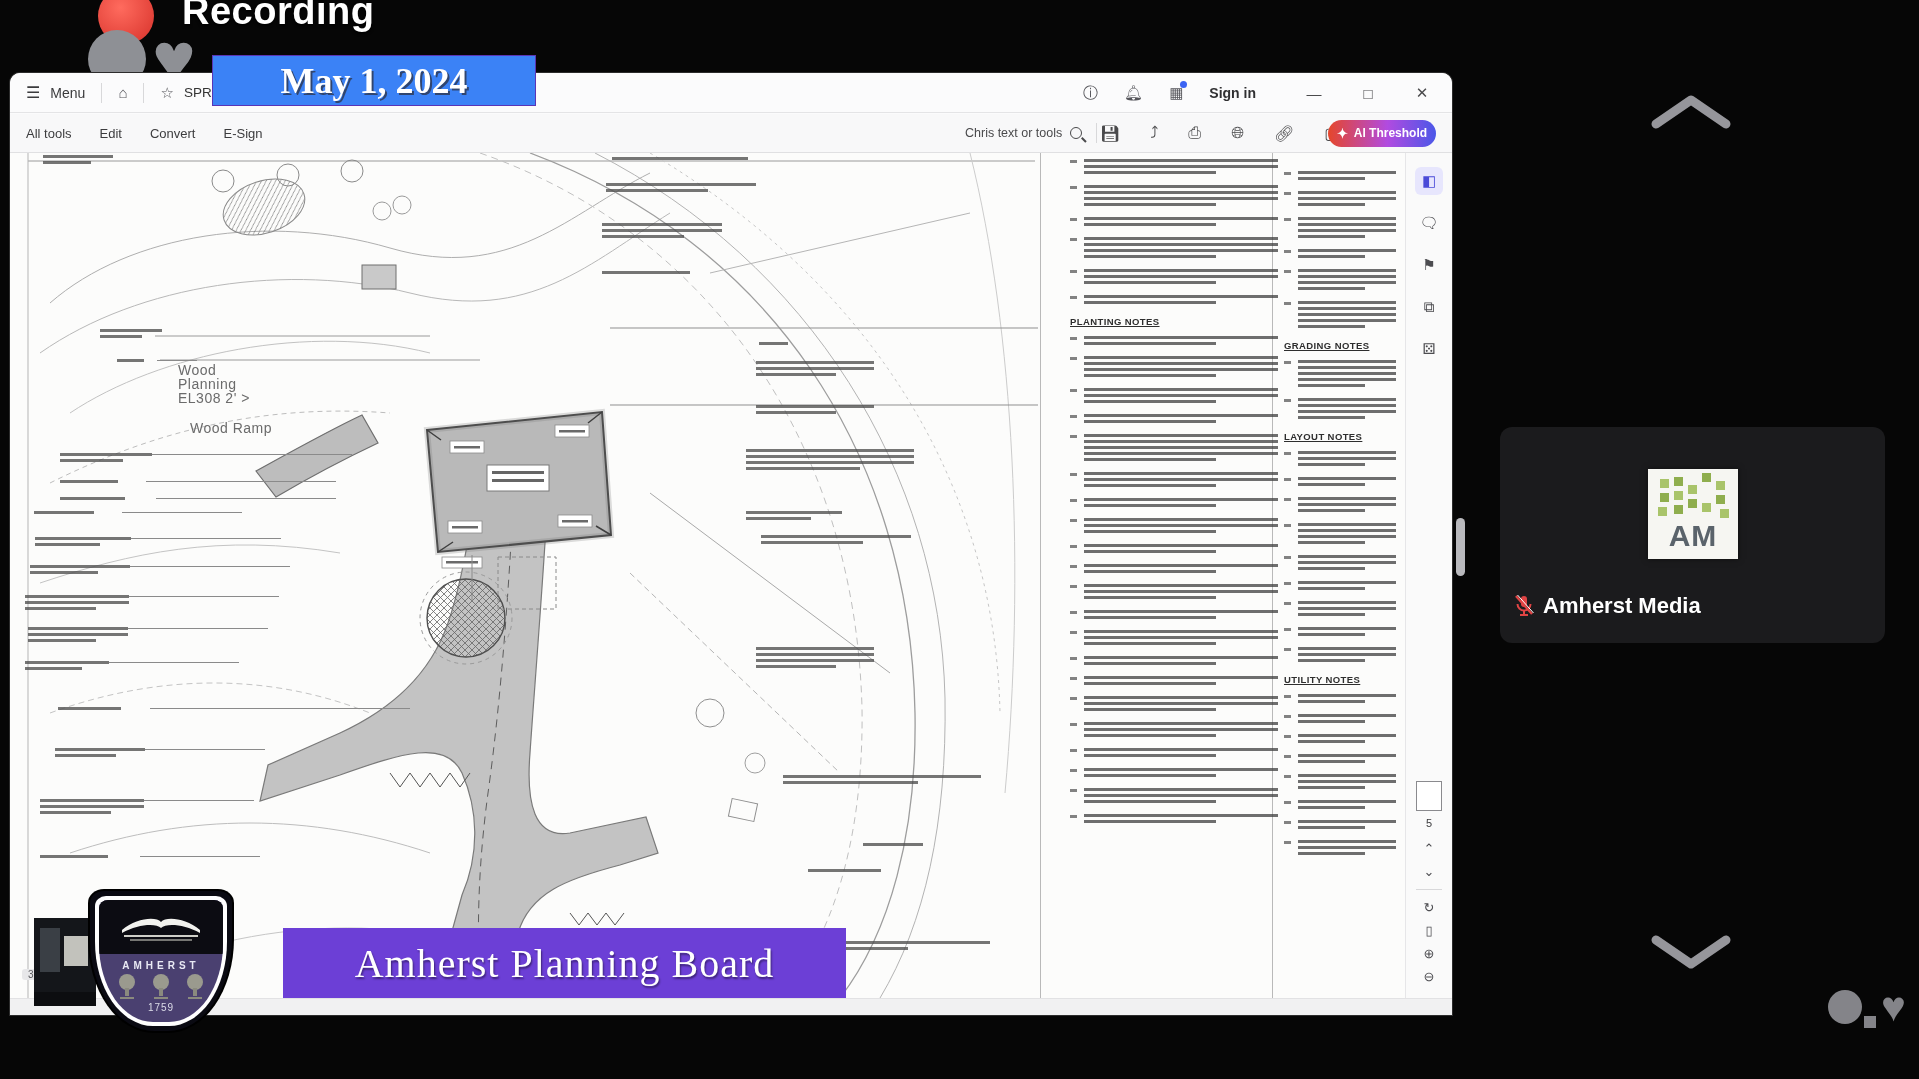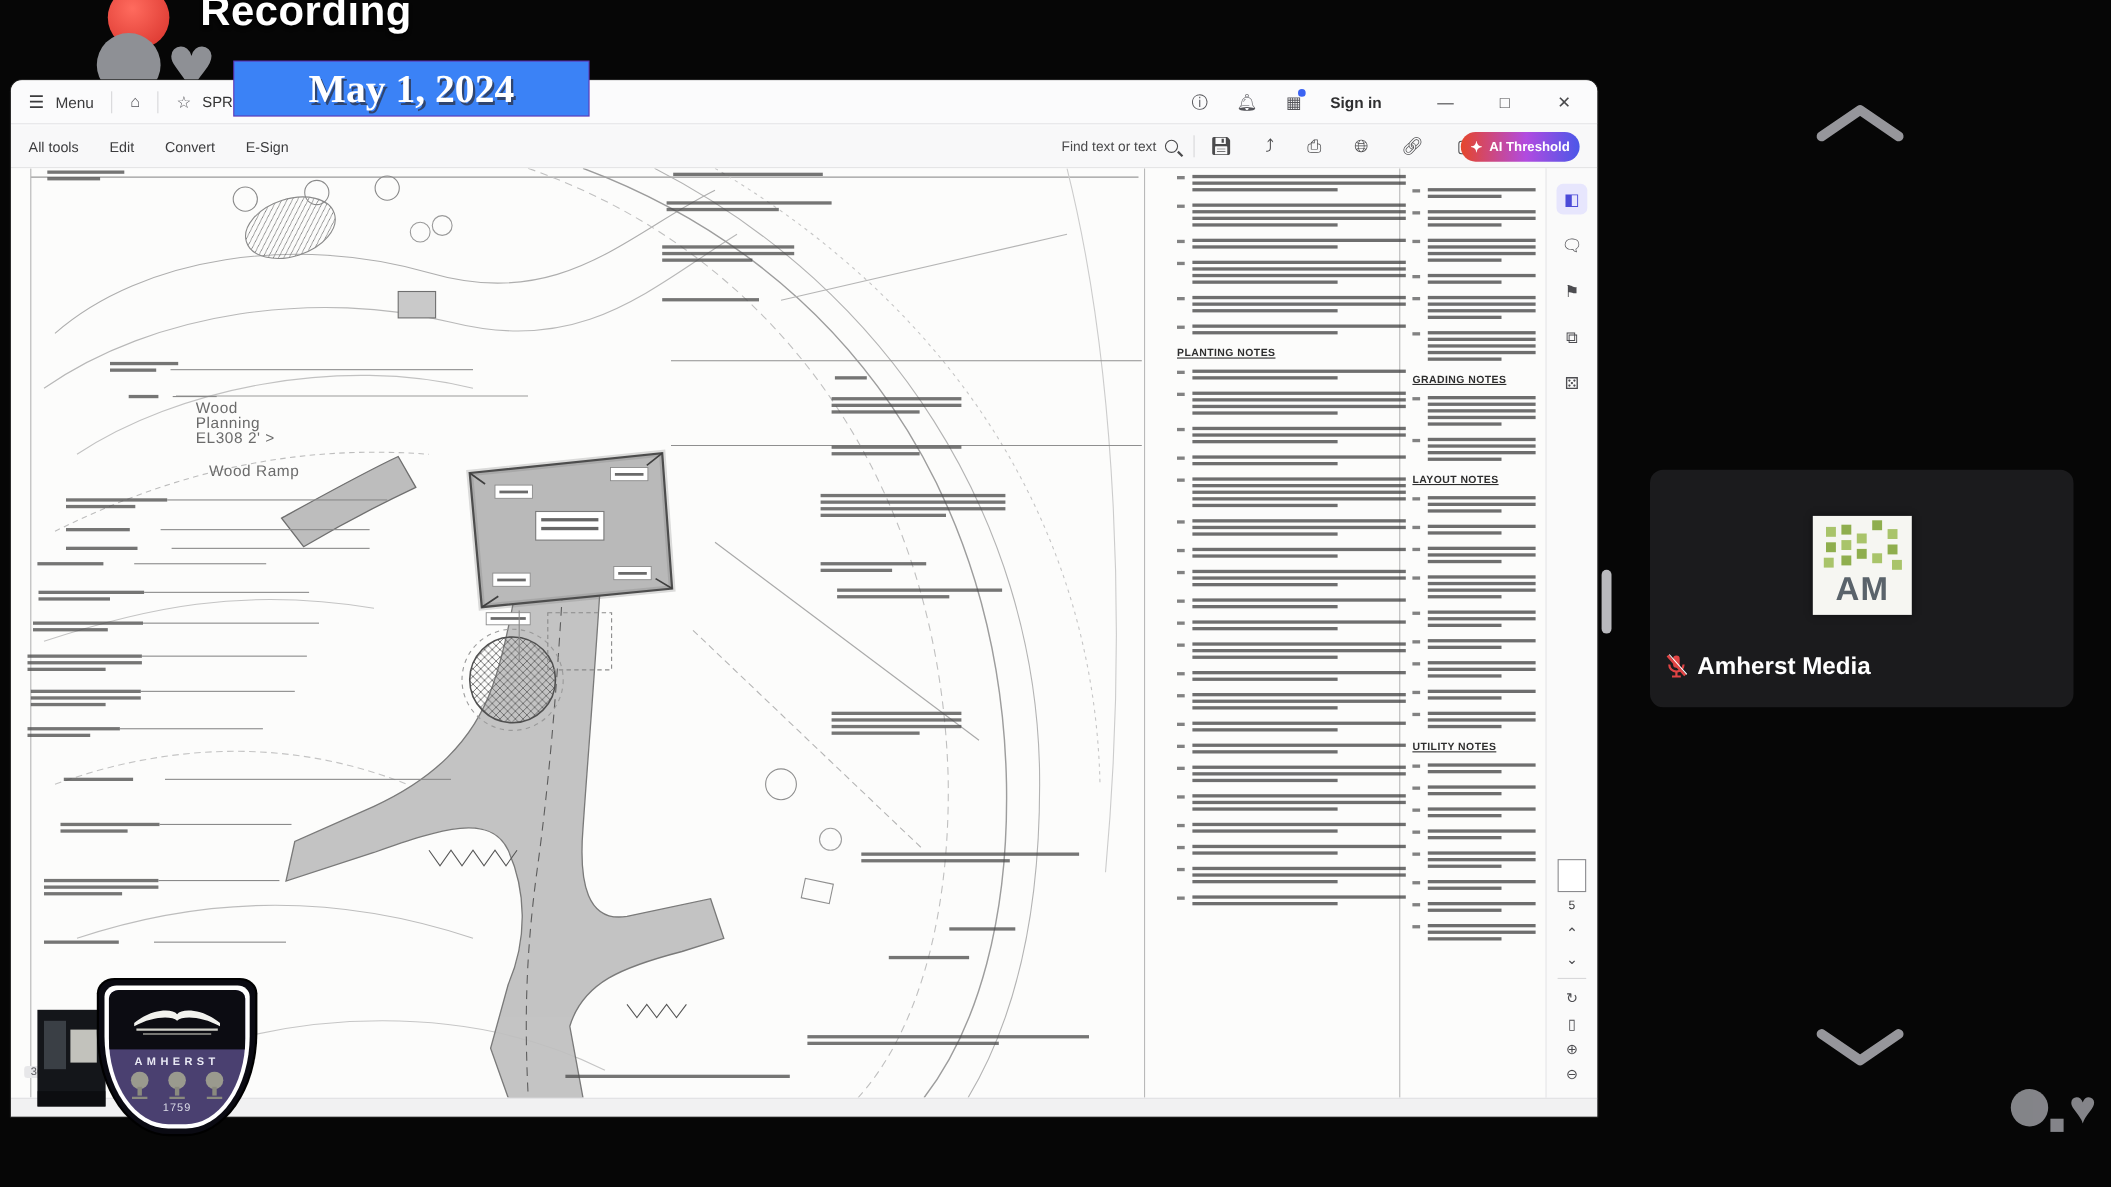--- a/index.html
+++ b/index.html
@@ -232,21 +232,21 @@
         <span class="winbtn">✕</span>
       </div>
     </div>
 
     <div id="toolbar">
       <span class="tool-tab">All tools</span>
       <span class="tool-tab">Edit</span>
       <span class="tool-tab">Convert</span>
       <span class="tool-tab">E-Sign</span>
       <div id="find-group">
-        <span id="find-label">Find text or text</span>
+        <span id="find-label">Chris text or tools</span>
         <span class="mag"></span>
         <span class="tb-div"></span>
       </div>
       <div id="toolbar-icons">
         <span class="t-ico">💾︎</span>
         <span class="t-ico">⤴</span>
         <span class="t-ico">⎙</span>
         <span class="t-ico">🌐︎</span>
         <span class="t-ico">🔗︎</span>
         <span class="t-ico">▢</span>
@@ -946,20 +946,23 @@
       </div>
     </div>
 
     <div id="statusbar"></div>
   </div>
 
   <div class="abs" id="ext-thumb"></div>
 
   <div class="abs" id="date-banner">
     <span>May 1, 2024</span>
+  </div>
+  <div class="abs" id="board-banner">
+    <span>Amherst Planning Board</span>
   </div>
 
   <div class="abs" id="crest">
     <div class="shield-outer"></div>
     <div class="shield-ring"></div>
     <div class="shield-in">
       <div class="band-top">
         <svg width="86" height="34" viewBox="0 0 86 34">
           <path d="M4 20 C 18 8, 38 6, 43 12 C 48 6, 68 8, 82 20 L 82 23 C 66 14, 48 13, 43 18 C 38 13, 20 14, 4 23 Z" fill="#f2f2ee"></path>
           <line x1="6" y1="26" x2="80" y2="26" stroke="#cfcfc8" stroke-width="2"></line>

